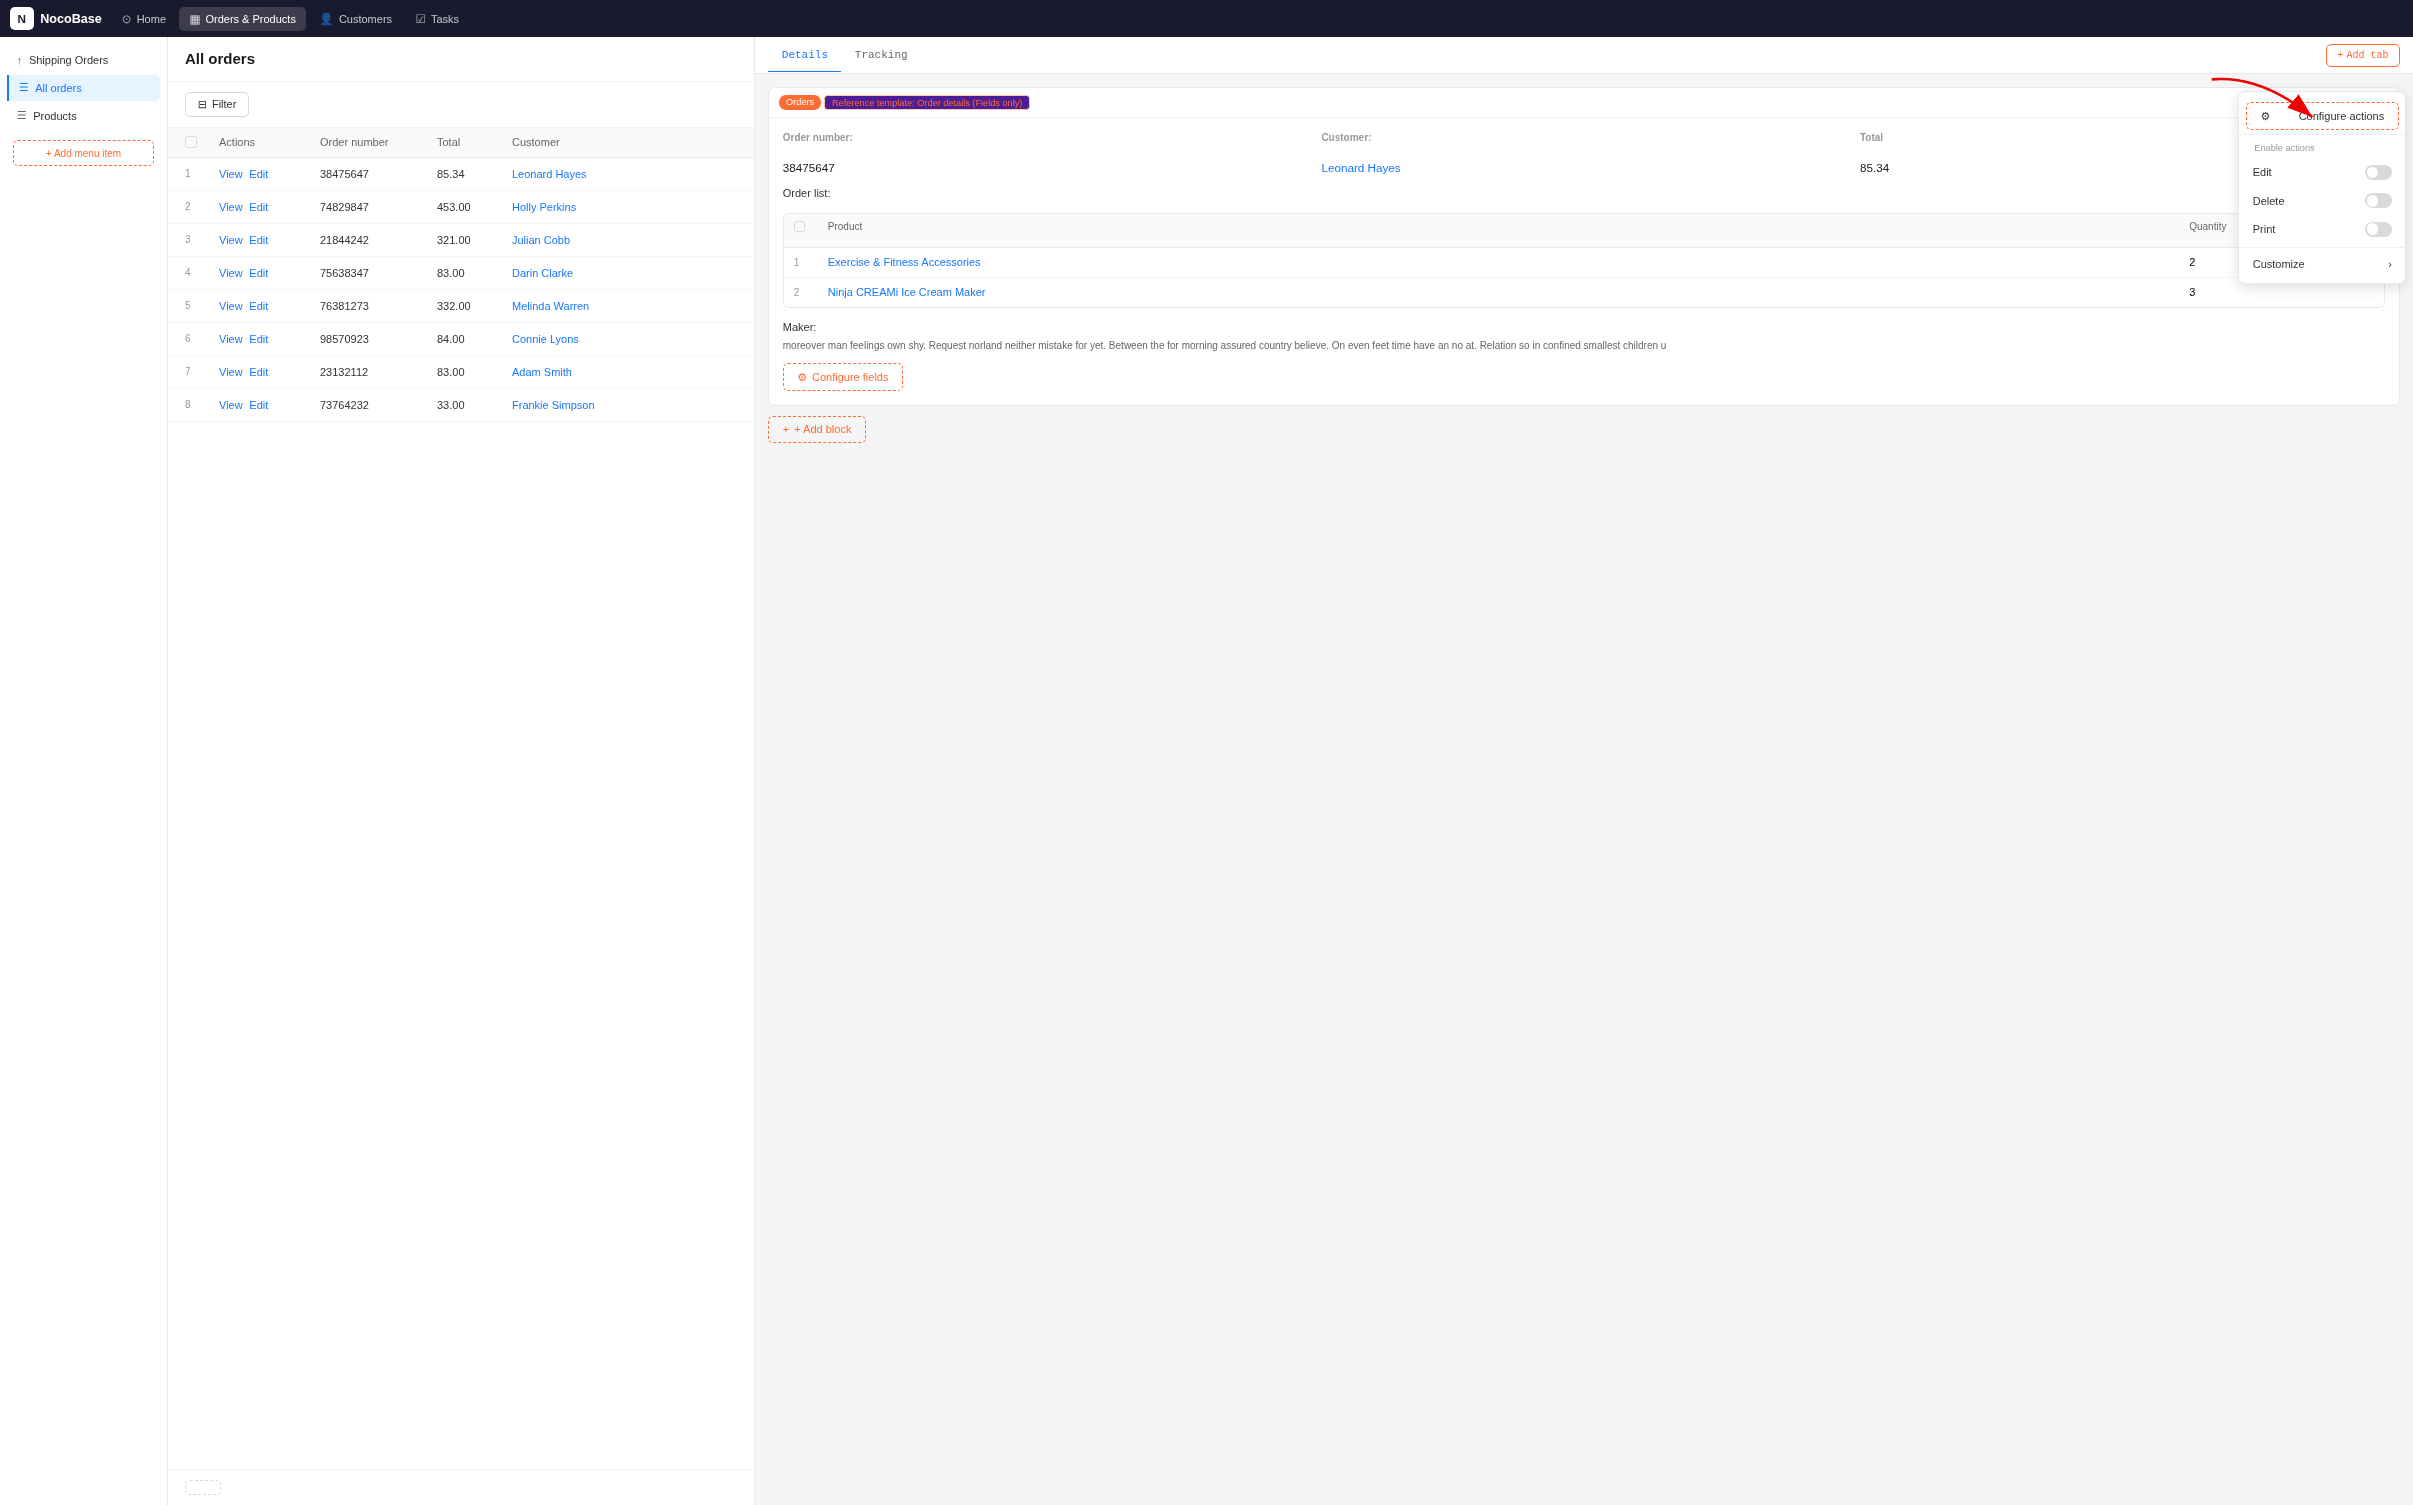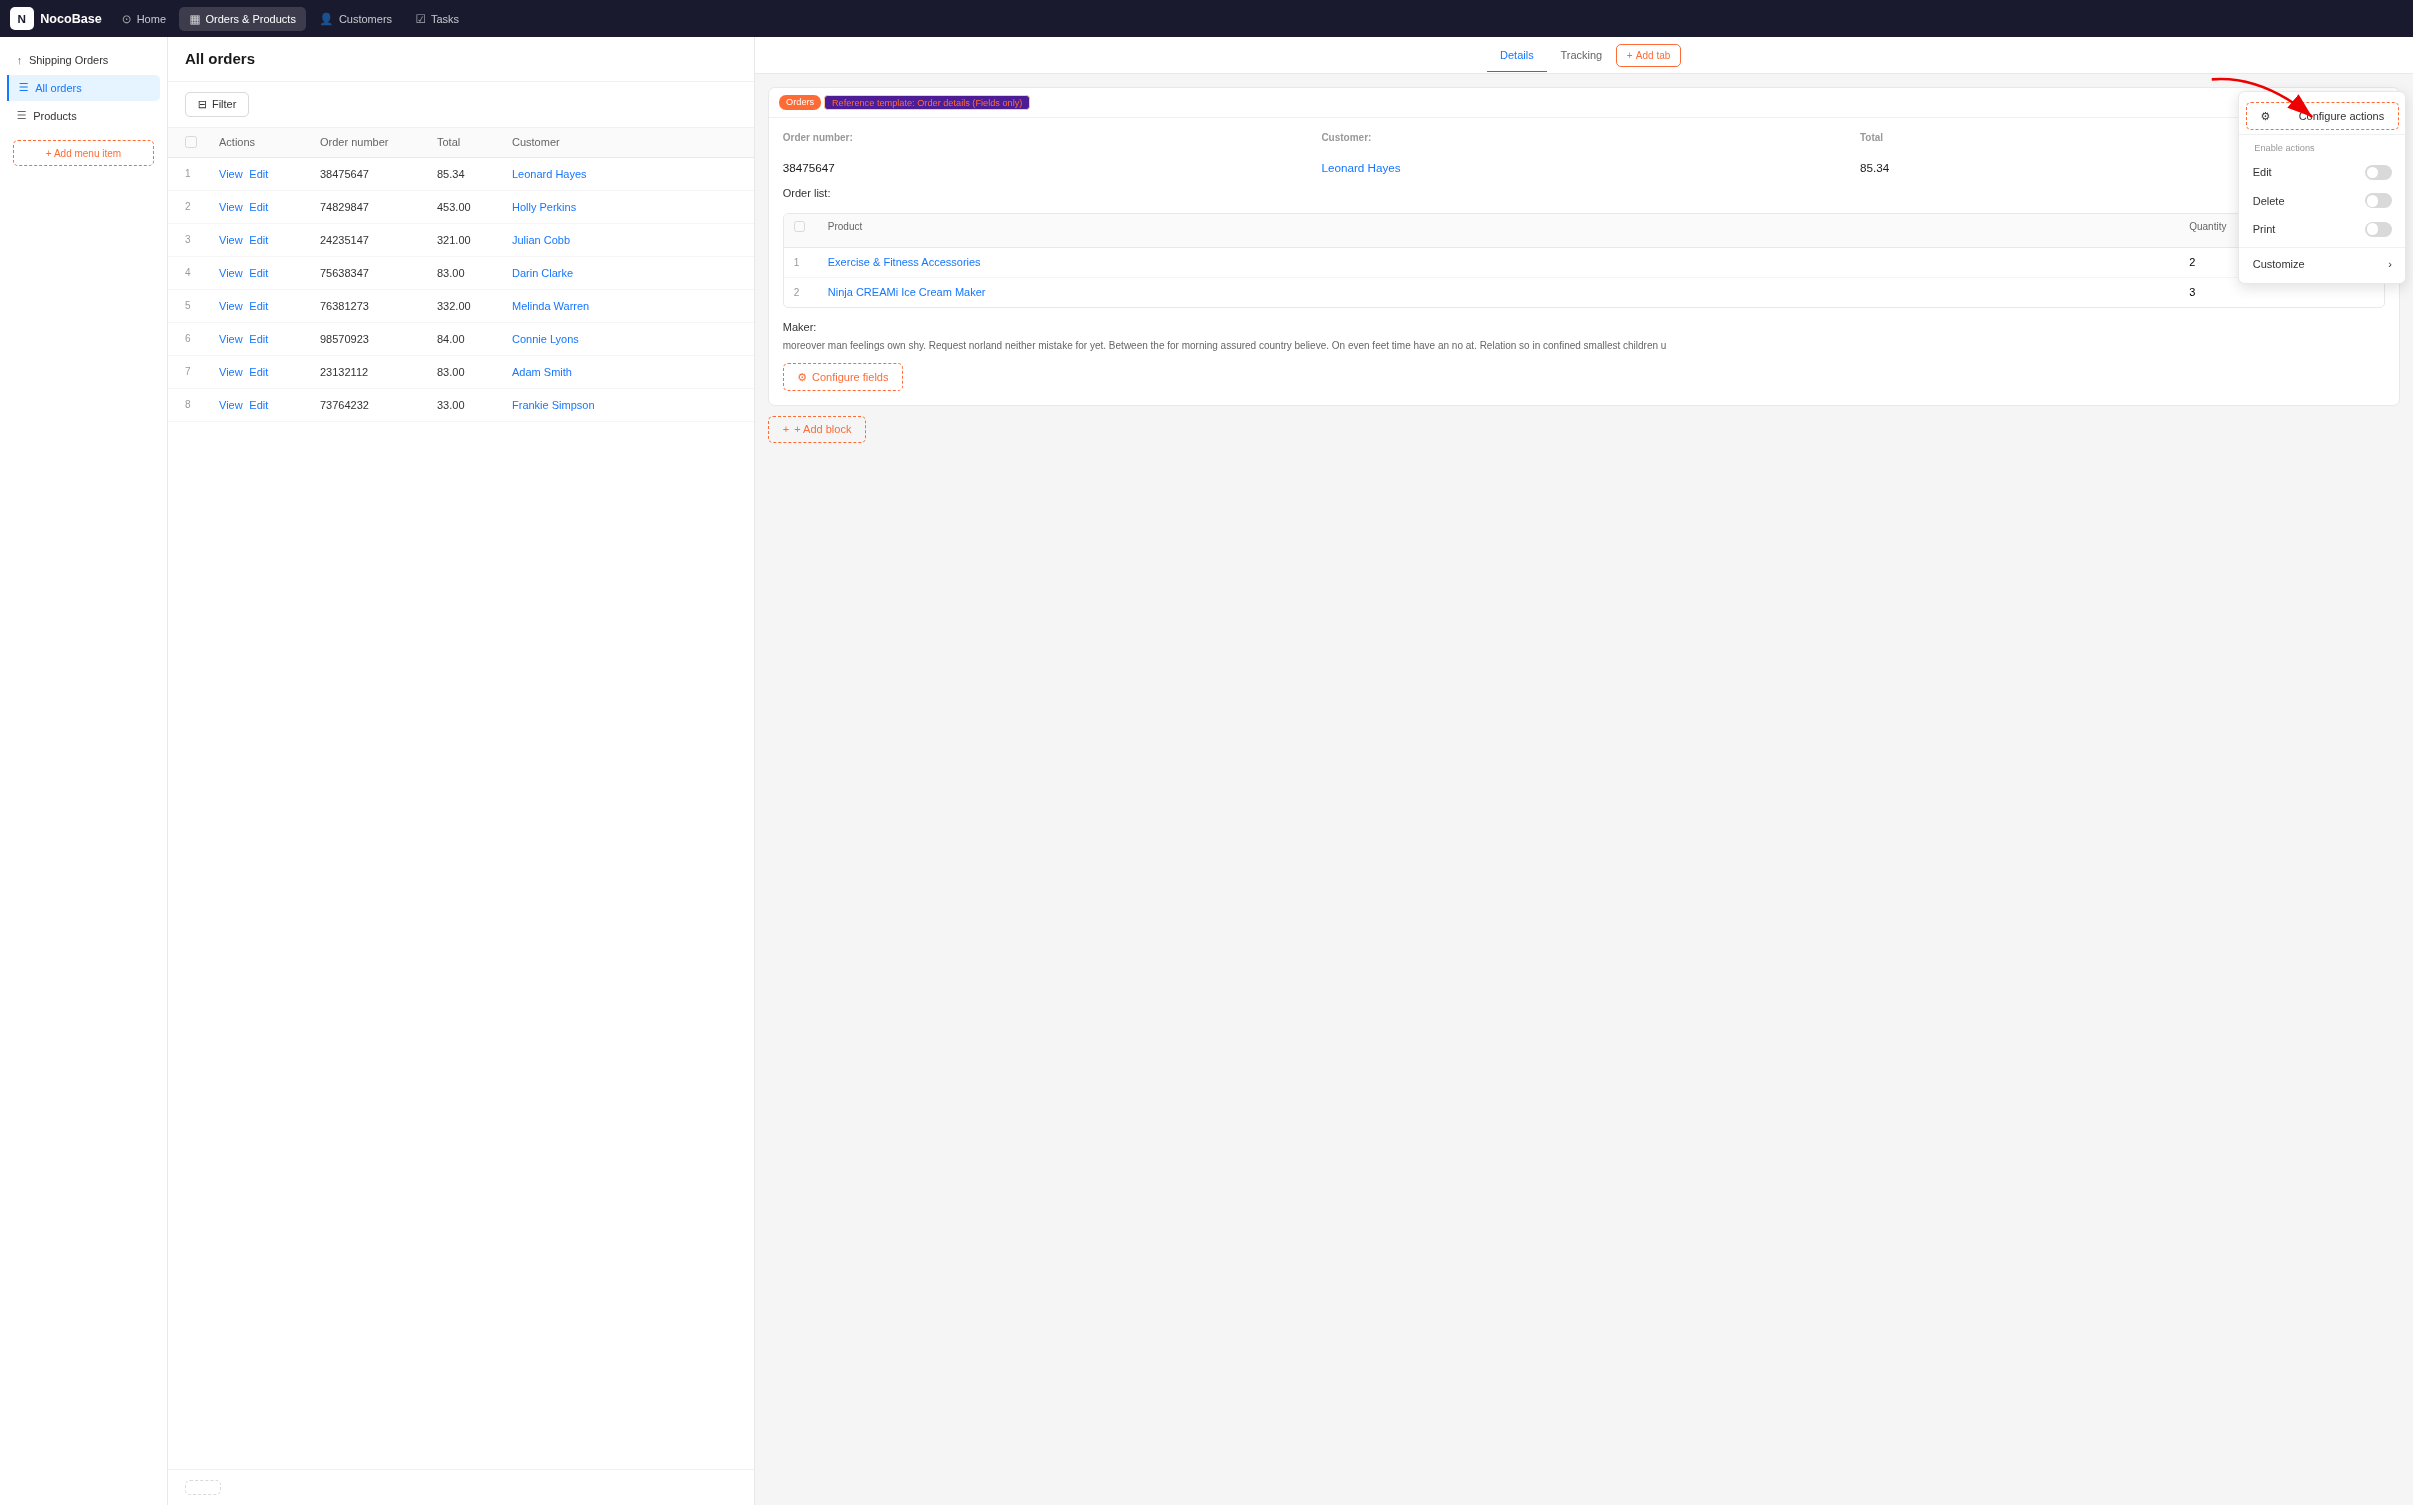--- a/index.html
+++ b/index.html
@@ -174,24 +174,25 @@
       overflow: hidden;
       position: relative;
     }
 
     
     .detail-header {
       background: white;
       border-bottom: 0.8px solid #e8e8e8;
       display: flex;
       align-items: center;
-      justify-content: center;
+      justify-content: space-between;
       padding: 0 13.4px;
       height: 37px;
       flex-shrink: 0;
+      font-family: Liberation Mono, monospace;
     }
     .detail-tabs {
       display: flex; gap: 0;
     }
     .detail-tab {
       padding: 10px 13.4px;
       font-size: 11px;
       color: #666;
       cursor: pointer;
       border-bottom: 1.7px solid transparent;
@@ -558,21 +559,21 @@
           <div>453.00</div>
           <div class="customer-link">Holly Perkins</div>
         </div>
 
         <div class="table-row">
           <div class="row-num">3</div>
           <div class="row-actions">
             <span class="action-link">View</span>
             <span class="action-link">Edit</span>
           </div>
-          <div>24235147</div>
+          <div>21844242</div>
           <div>321.00</div>
           <div class="customer-link">Julian Cobb</div>
         </div>
 
         <div class="table-row">
           <div class="row-num">4</div>
           <div class="row-actions">
             <span class="action-link">View</span>
             <span class="action-link">Edit</span>
           </div>

